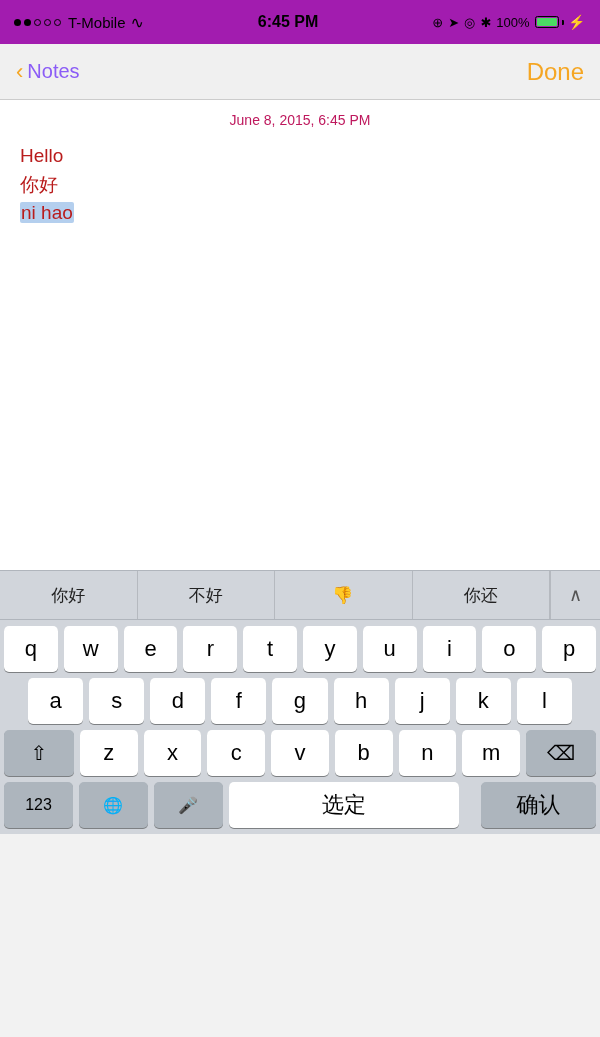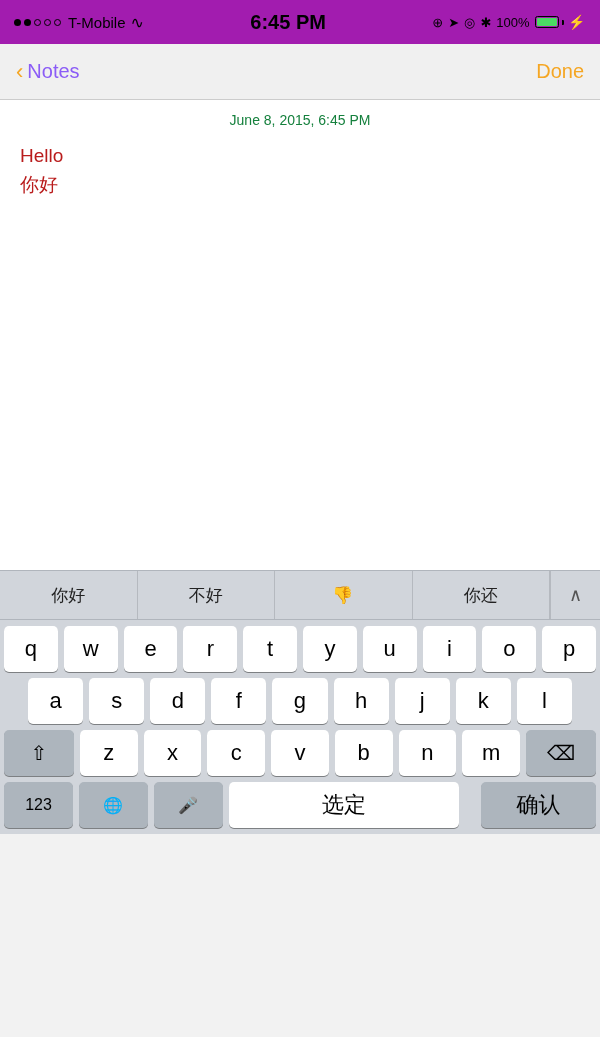--- a/index.html
+++ b/index.html
@@ -30,21 +30,21 @@
       gap: 5px;
     }
     .status-dots {
       display: flex; gap: 3px; margin-right: 2px;
     }
     .dot {
       width: 7px; height: 7px; border-radius: 50%; background: #000;
     }
     .dot.empty { background: transparent; border: 1.5px solid #000; }
     .status-center {
-      font-size: 20px;
+      font-size: 16px;
       font-weight: 600;
     }
     .status-right {
       display: flex;
       align-items: center;
       gap: 5px;
       font-size: 13px;
     }
     .battery-container {
       display: flex; align-items: center; gap: 2px;
@@ -85,34 +85,34 @@
       color: #f5a623;
       line-height: 1;
     }
     .nav-back-label {
       font-size: 20px;
       color: #8b5cf6;
       text-align: right;
     }
     .nav-done {
       color: #f5a623;
-      font-size: 20px;
+      font-size: 24px;
       font-weight: 400;
       cursor: pointer;
     }
 
     
     .note-area {
       background: #fff;
       padding: 12px 20px;
       min-height: 470px;
     }
     .note-date {
       text-align: center;
-      color: #15803d;
+      color: #be185d;
       font-size: 14px;
       margin-bottom: 14px;
     }
     .note-content {
       font-size: 19px;
       color: #b91c1c;
       line-height: 1.5;
     }
     .note-line { display: block; }
     .note-highlight {
@@ -257,20 +257,21 @@
     <span class="nav-back-label">Notes</span>
   </div>
   <div class="nav-done">Done</div>
 </div>
 
 <div class="note-area">
   <div class="note-date">June 8, 2015, 6:45 PM</div>
   <div class="note-content">
     <span class="note-line">Hello</span>
     <span class="note-line">你好</span>
+    <span class="note-line"><span class="note-highlight">ni hao</span></span>
   </div>
 </div>
 
 <div class="predictive-bar">
   <div class="pred-item">你好</div>
   <div class="pred-item">不好</div>
   <div class="pred-item">👎</div>
   <div class="pred-item">你还</div>
   <div class="pred-chevron">∧</div>
 </div>

